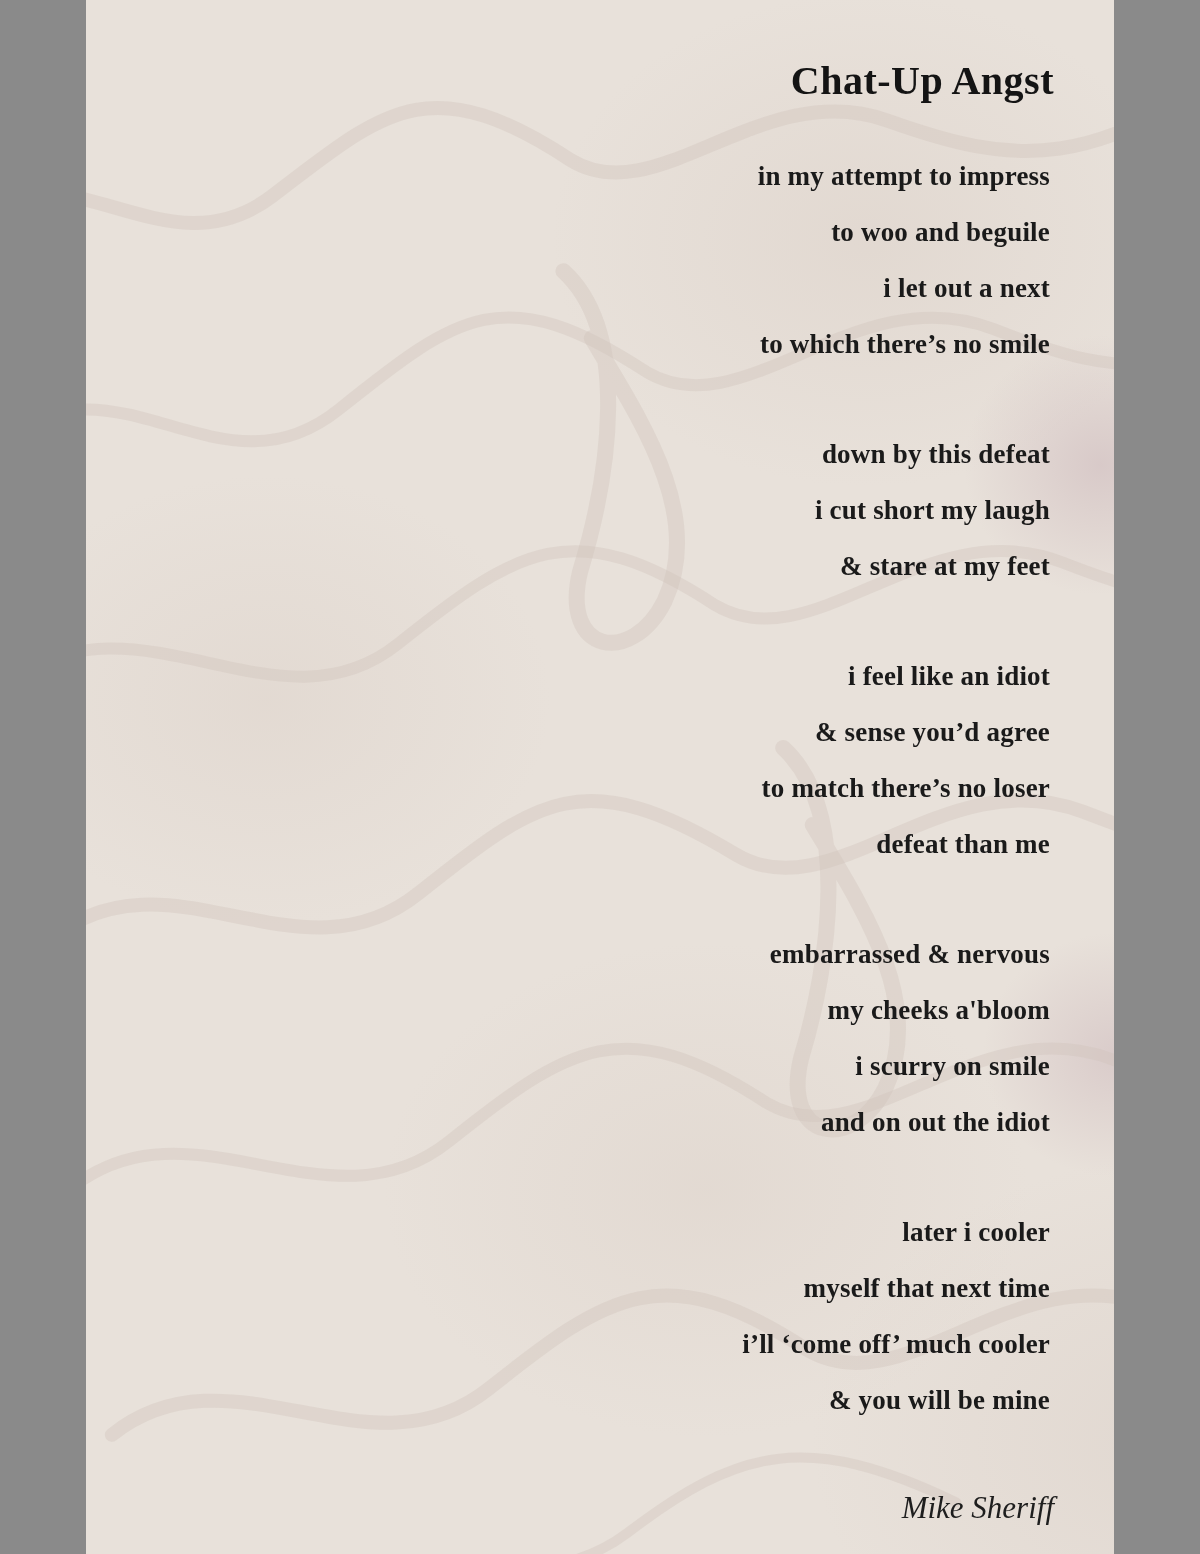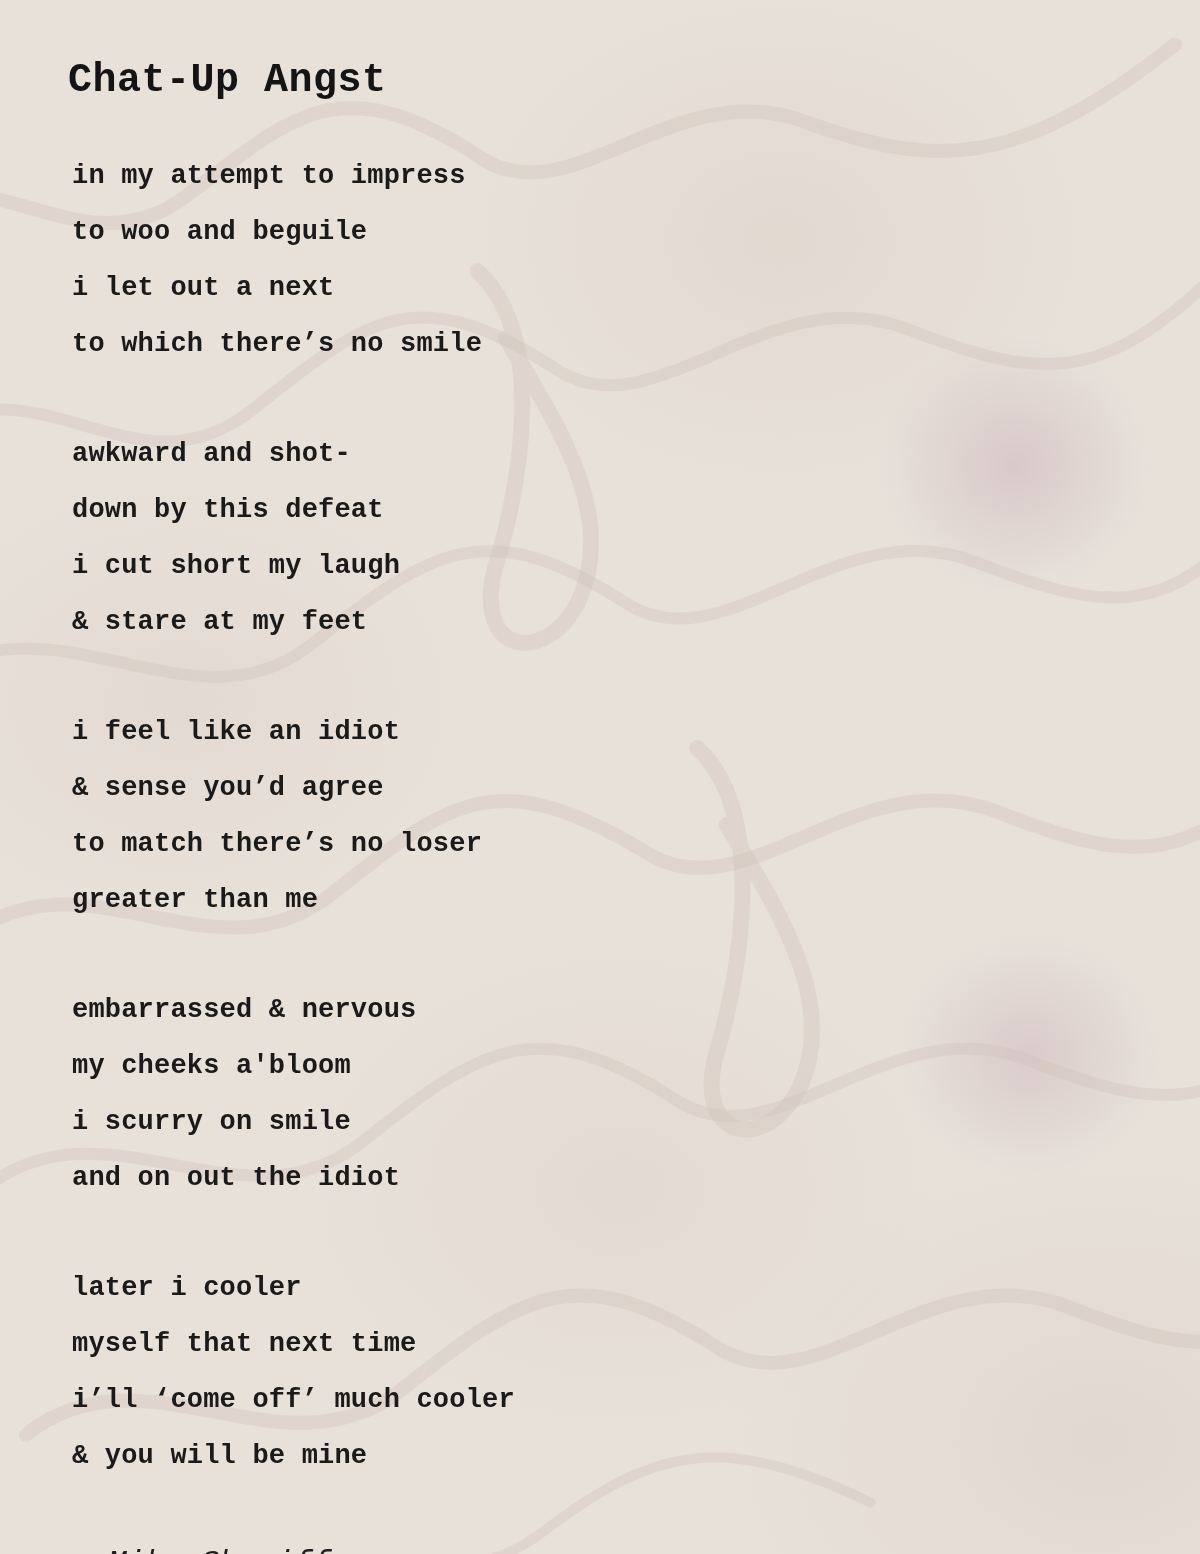--- a/index.html
+++ b/index.html
@@ -2,33 +2,34 @@
 <html><head>
 <meta charset="utf-8">
 <style>
   html, body {
     margin: 0;
     padding: 0;
     background: #8a8a8a;
   }
   .page {
     position: relative;
-    width: 1200px;
+    width: 1028px;
     height: 1554px;
     margin: 0 auto;
     overflow: hidden;
-    font-family: Liberation Mono, monospace;
+    font-family: Liberation Serif, serif;
     background-color: #e8e1da;
     background-image:
       radial-gradient(190px 180px at 1015px 465px, rgba(203,182,186,0.55), rgba(203,182,186,0.0) 72%),
       radial-gradient(185px 170px at 1030px 1055px, rgba(203,182,186,0.50), rgba(203,182,186,0.0) 72%),
       radial-gradient(420px 330px at 780px 240px, rgba(214,201,192,0.35), rgba(214,201,192,0.0) 75%),
       radial-gradient(380px 300px at 180px 700px, rgba(214,201,192,0.30), rgba(214,201,192,0.0) 75%),
       radial-gradient(430px 330px at 620px 1190px, rgba(214,201,192,0.30), rgba(214,201,192,0.0) 75%),
       radial-gradient(500px 380px at 1100px 1440px, rgba(212,199,191,0.35), rgba(212,199,191,0.0) 75%);
+    text-align: right;
   }
   .watermark {
     position: absolute;
     inset: 0;
     pointer-events: none;
   }
   .content {
     position: absolute;
     top: 0;
     left: 0;
@@ -89,31 +90,30 @@
     <h1 class="title">Chat-Up Angst</h1>
 
     <div class="stanza">
       <p>in my attempt to impress</p>
       <p>to woo and beguile</p>
       <p>i let out a next</p>
       <p>to which there’s no smile</p>
     </div>
 
     <div class="stanza">
-      <p>awkward and shot-</p>
       <p>down by this defeat</p>
       <p>i cut short my laugh</p>
       <p>&amp; stare at my feet</p>
     </div>
 
     <div class="stanza">
       <p>i feel like an idiot</p>
       <p>&amp; sense you’d agree</p>
       <p>to match there’s no loser</p>
-      <p>greater than me</p>
+      <p>defeat than me</p>
     </div>
 
     <div class="stanza">
       <p>embarrassed &amp; nervous</p>
       <p>my cheeks a'bloom</p>
       <p>i scurry on smile</p>
       <p>and on out the idiot</p>
     </div>
 
     <div class="stanza">

